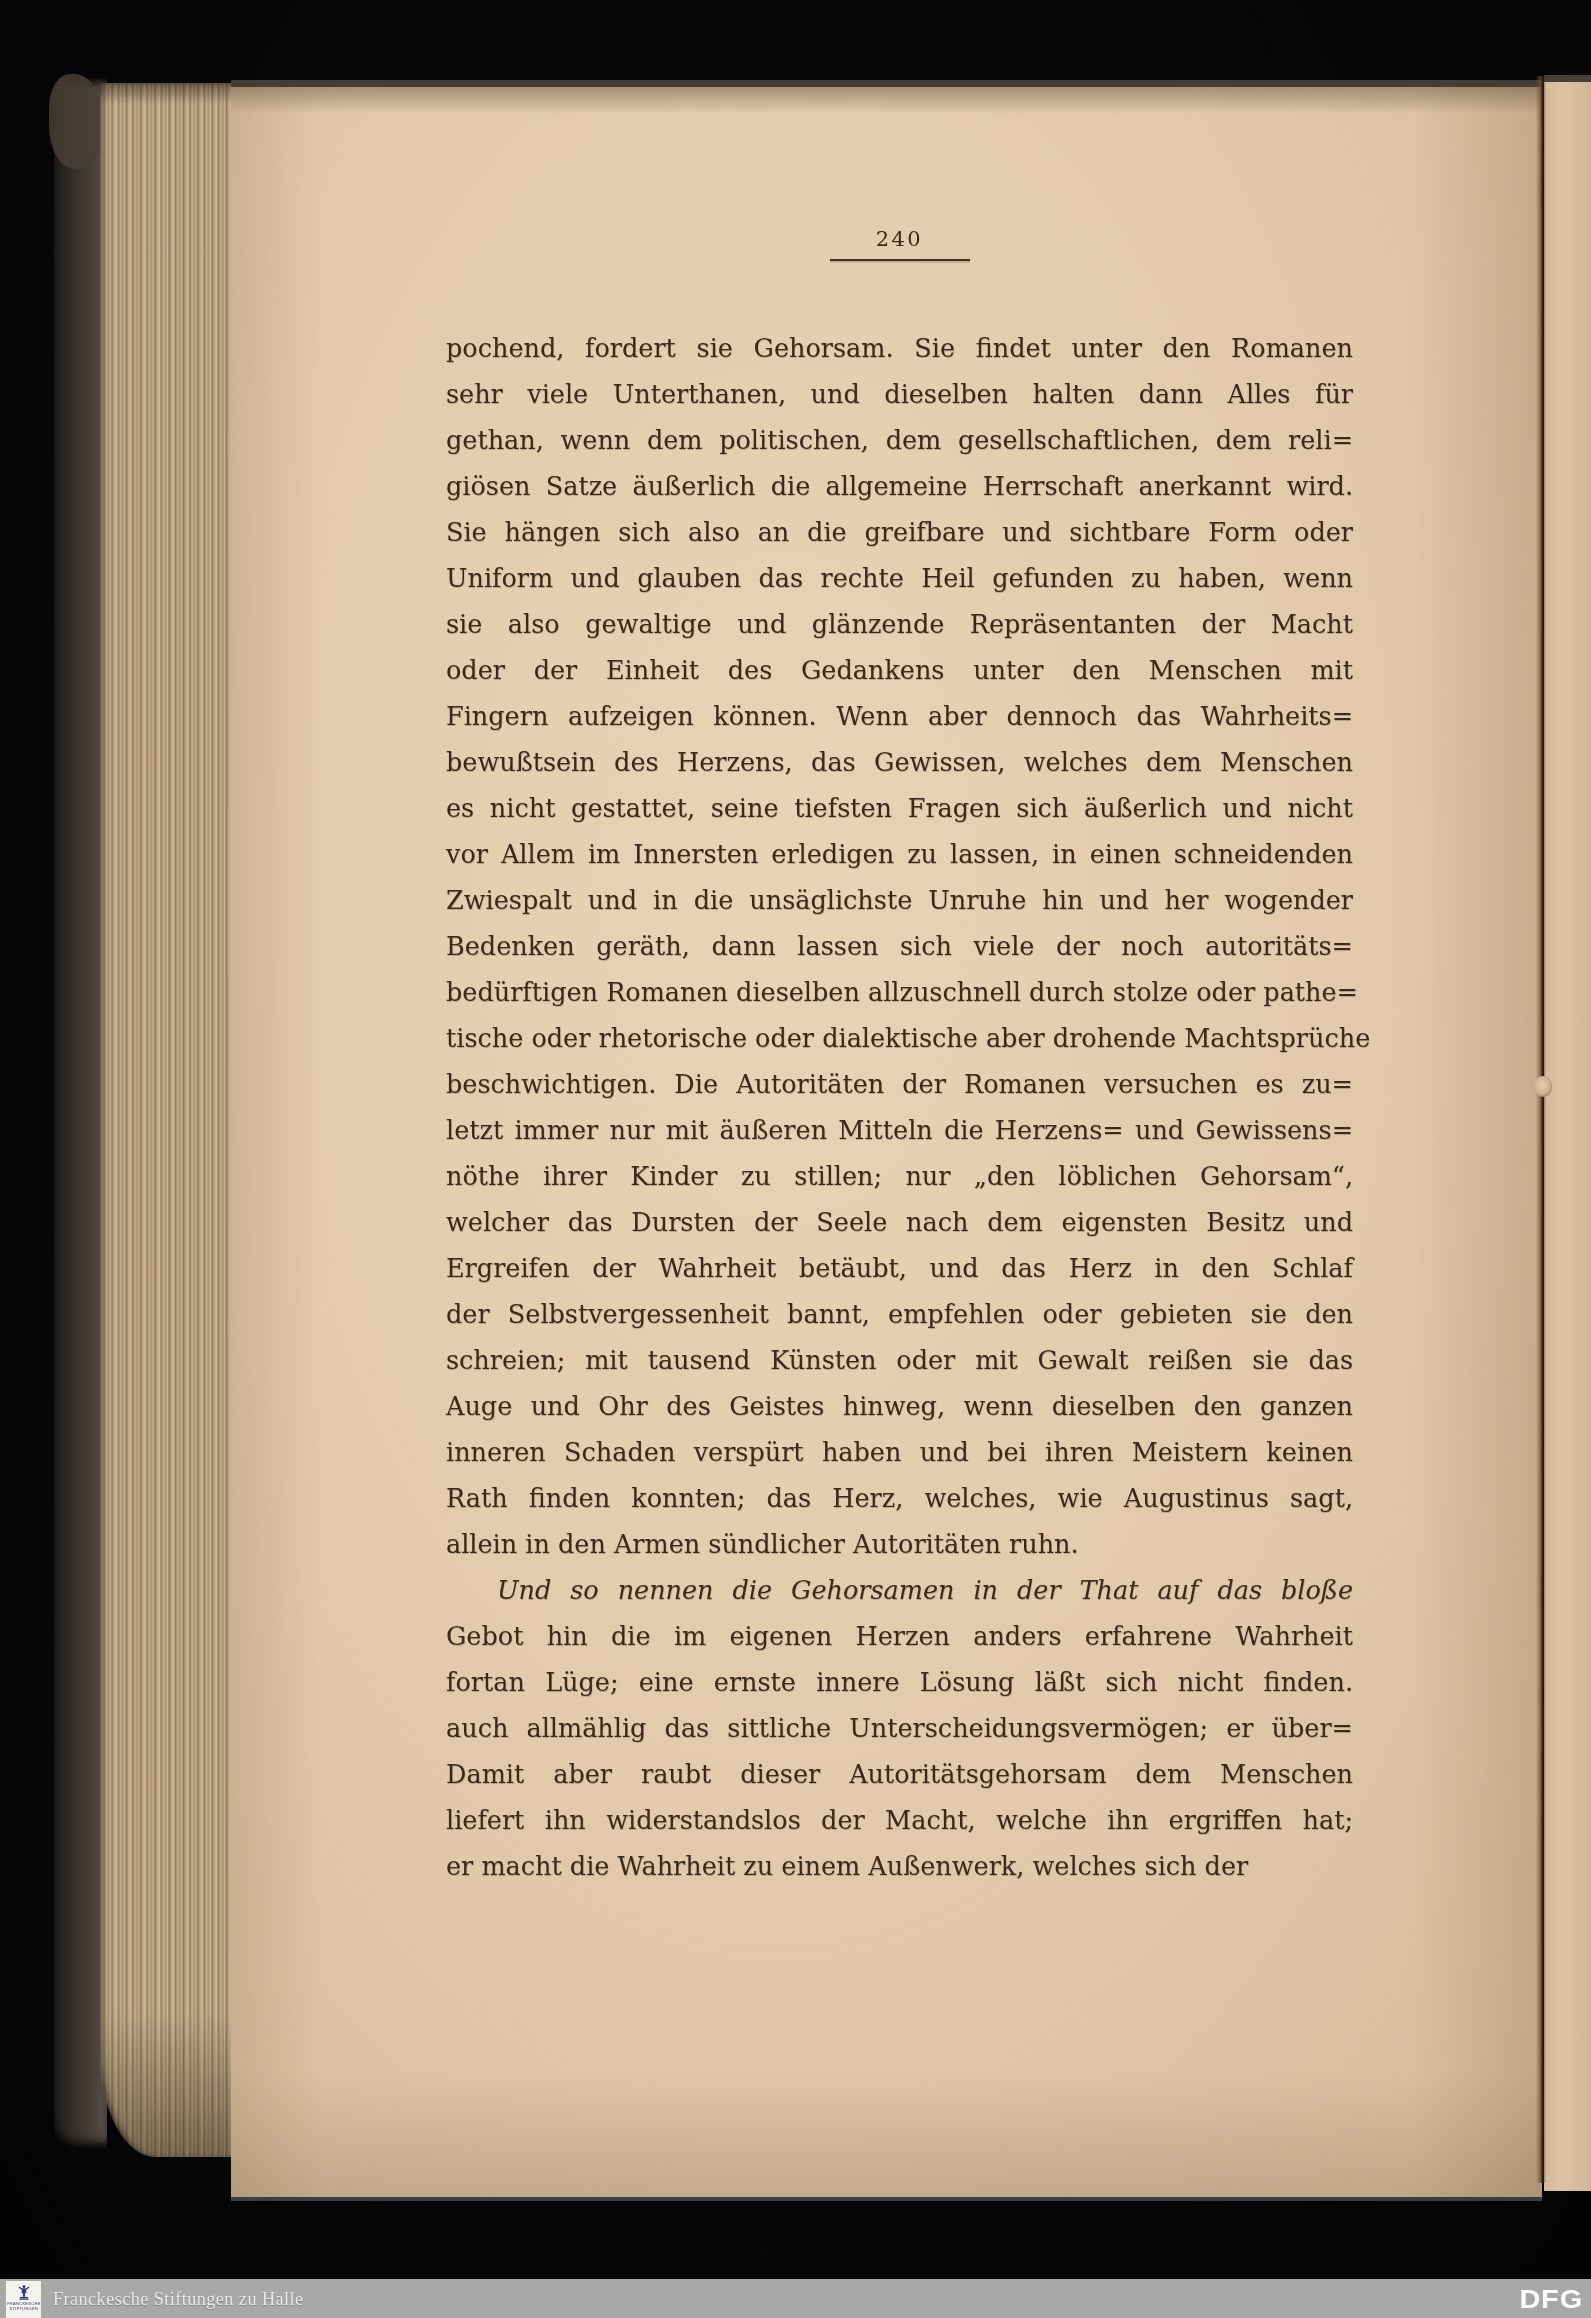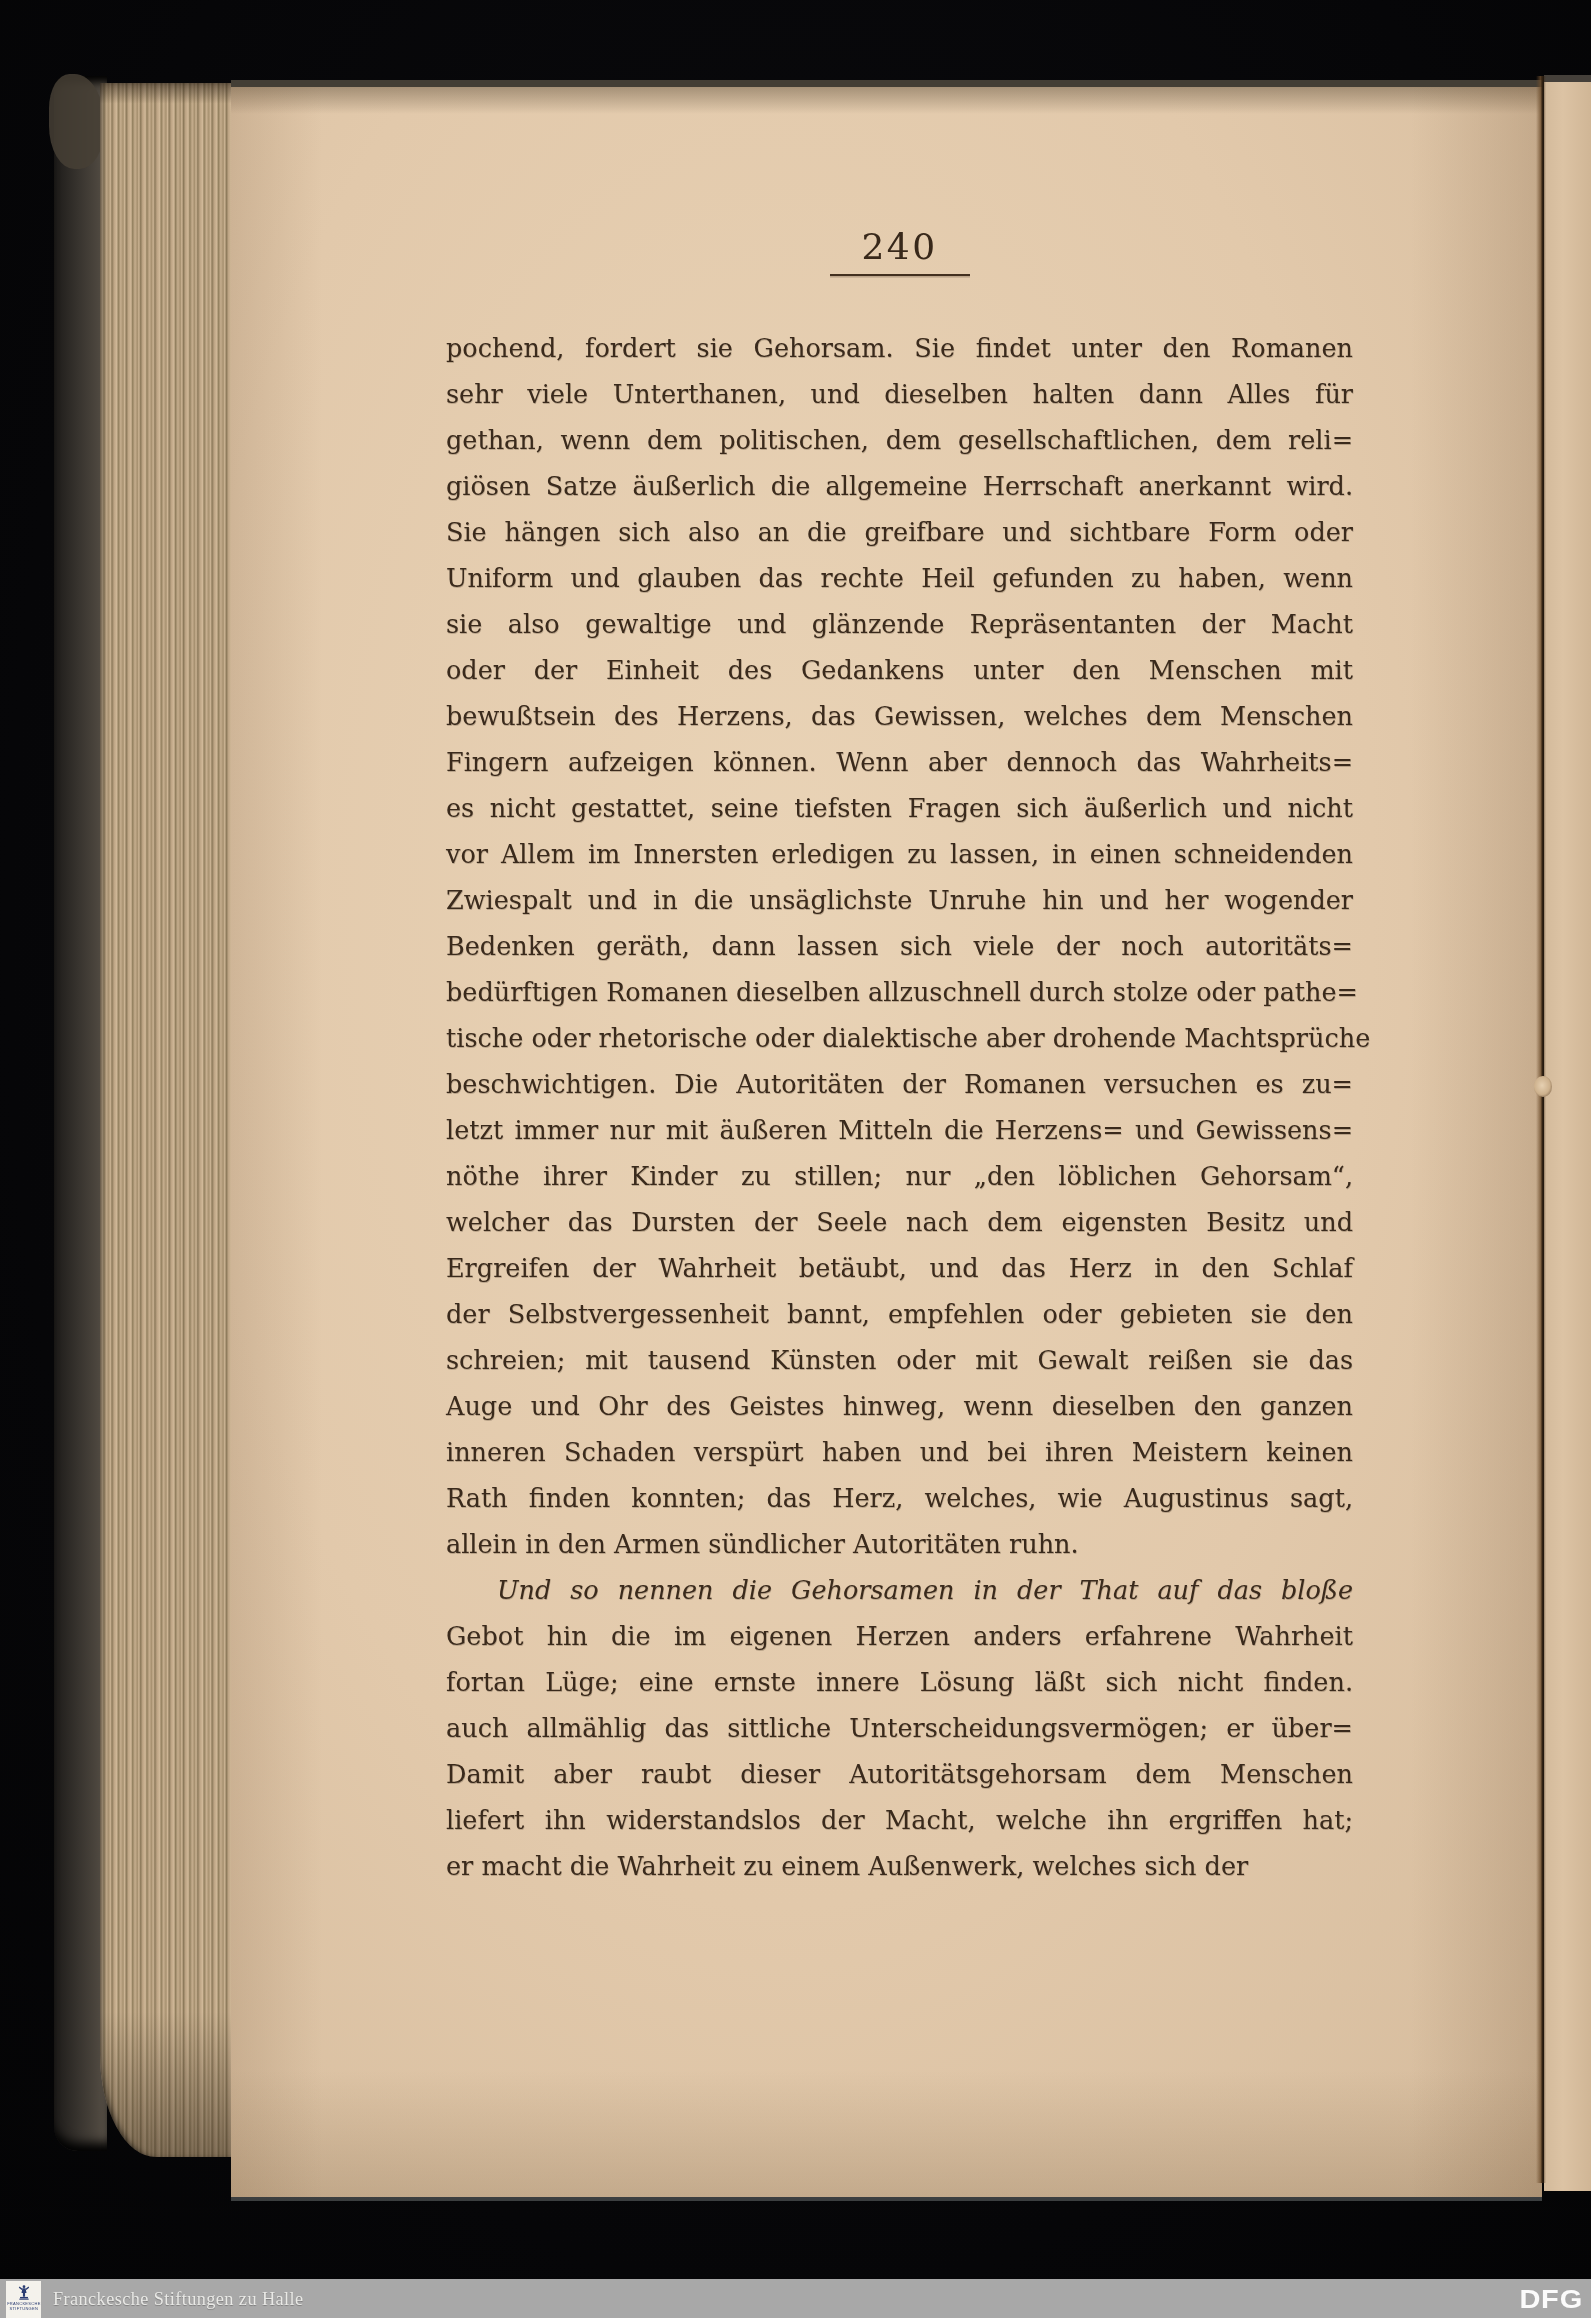--- a/index.html
+++ b/index.html
@@ -47,21 +47,21 @@
     position:absolute;left:1536px;top:76px;width:9.5px;height:2107px;
     background:linear-gradient(90deg, rgba(90,60,30,0) 0%, rgba(110,78,45,.75) 45%, rgba(62,42,22,.9) 58%, rgba(90,60,30,0) 100%);
   }
   .crease-hole{
     position:absolute;left:1534px;top:1076px;width:17.5px;height:20.7px;border-radius:50%;
     background:radial-gradient(ellipse at 45% 45%, #e6d0b2 0%, #cdb18d 55%, rgba(70,45,25,.85) 100%);
   }
   
   .page-number-wrap{position:absolute;left:446px;top:229px;width:907px;text-align:center;}
   .page-number{
-    font-family:"DejaVu Serif", serif;font-size:36px;color:#38281a;letter-spacing:2.4px;line-height:1;
+    font-family:"DejaVu Serif", serif;font-size:21px;color:#38281a;letter-spacing:2.4px;line-height:1;
   }
   .page-number-rule{
     width:140px;height:2.4px;margin:8.8px auto 0 auto;background:#43301f;
     box-shadow:0 1.6px 0 rgba(67,48,31,.25);
   }
   .text-block{
     position:absolute;left:446px;top:325px;width:907px;
     color:#3a2a1c;font-size:25.5px;
   }
   .line{
@@ -114,22 +114,22 @@
 
 <div class="text-block" id="text-block">
     <div class="line">pochend, fordert sie Gehorsam.  Sie findet unter den Romanen</div>
     <div class="line">sehr viele Unterthanen, und dieselben halten dann Alles für</div>
     <div class="line">gethan, wenn dem politischen, dem gesellschaftlichen, dem reli=</div>
     <div class="line">giösen Satze äußerlich die allgemeine Herrschaft anerkannt wird.</div>
     <div class="line">Sie hängen sich also an die greifbare und sichtbare Form oder</div>
     <div class="line">Uniform und glauben das rechte Heil gefunden zu haben, wenn</div>
     <div class="line">sie also gewaltige und glänzende Repräsentanten der Macht</div>
     <div class="line">oder der Einheit des Gedankens unter den Menschen mit</div>
+    <div class="line">Fingern aufzeigen können.  Wenn aber dennoch das Wahrheits=</div>
     <div class="line">bewußtsein des Herzens, das Gewissen, welches dem Menschen</div>
-    <div class="line">Fingern aufzeigen können.  Wenn aber dennoch das Wahrheits=</div>
     <div class="line">es nicht gestattet, seine tiefsten Fragen sich äußerlich und nicht</div>
     <div class="line">vor Allem im Innersten erledigen zu lassen, in einen schneidenden</div>
     <div class="line">Zwiespalt und in die unsäglichste Unruhe hin und her wogender</div>
     <div class="line">Bedenken geräth, dann lassen sich viele der noch autoritäts=</div>
     <div class="line">bedürftigen Romanen dieselben allzuschnell durch stolze oder pathe=</div>
     <div class="line">tische oder rhetorische oder dialektische aber drohende Machtsprüche</div>
     <div class="line">beschwichtigen.  Die Autoritäten der Romanen versuchen es zu=</div>
     <div class="line">letzt immer nur mit äußeren Mitteln die Herzens= und Gewissens=</div>
     <div class="line">nöthe ihrer Kinder zu stillen; nur „den löblichen Gehorsam“,</div>
     <div class="line">welcher das Dursten der Seele nach dem eigensten Besitz und</div>

